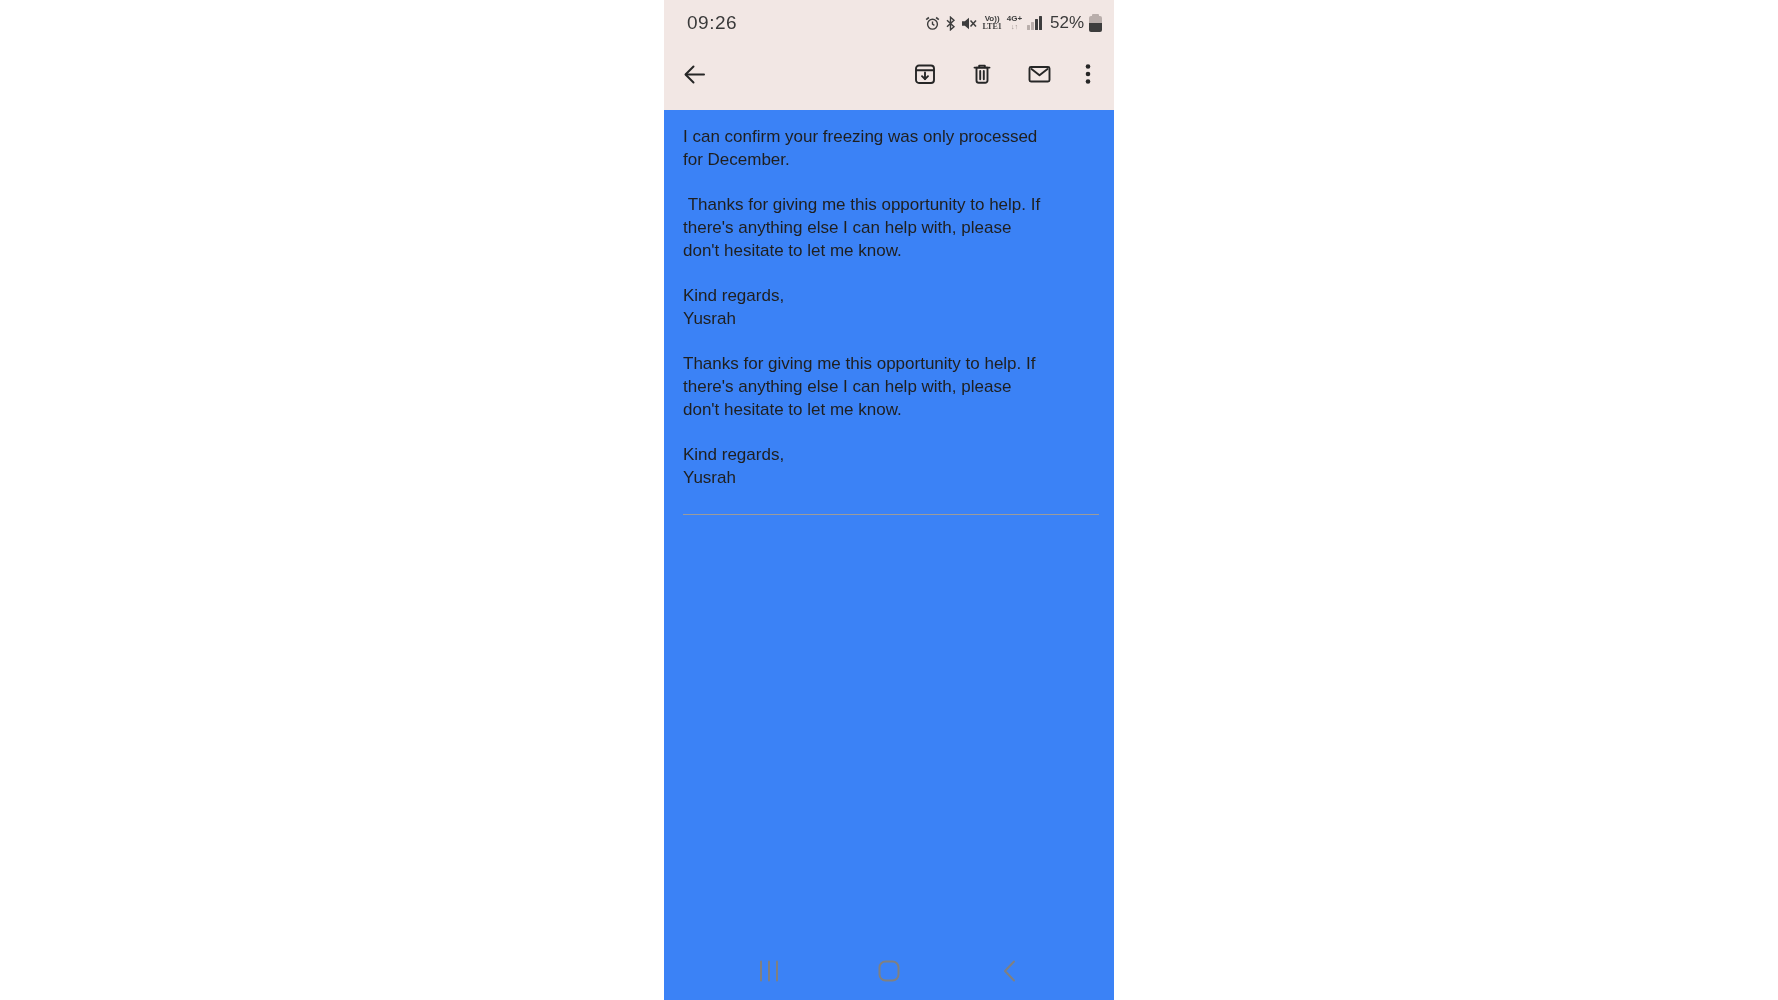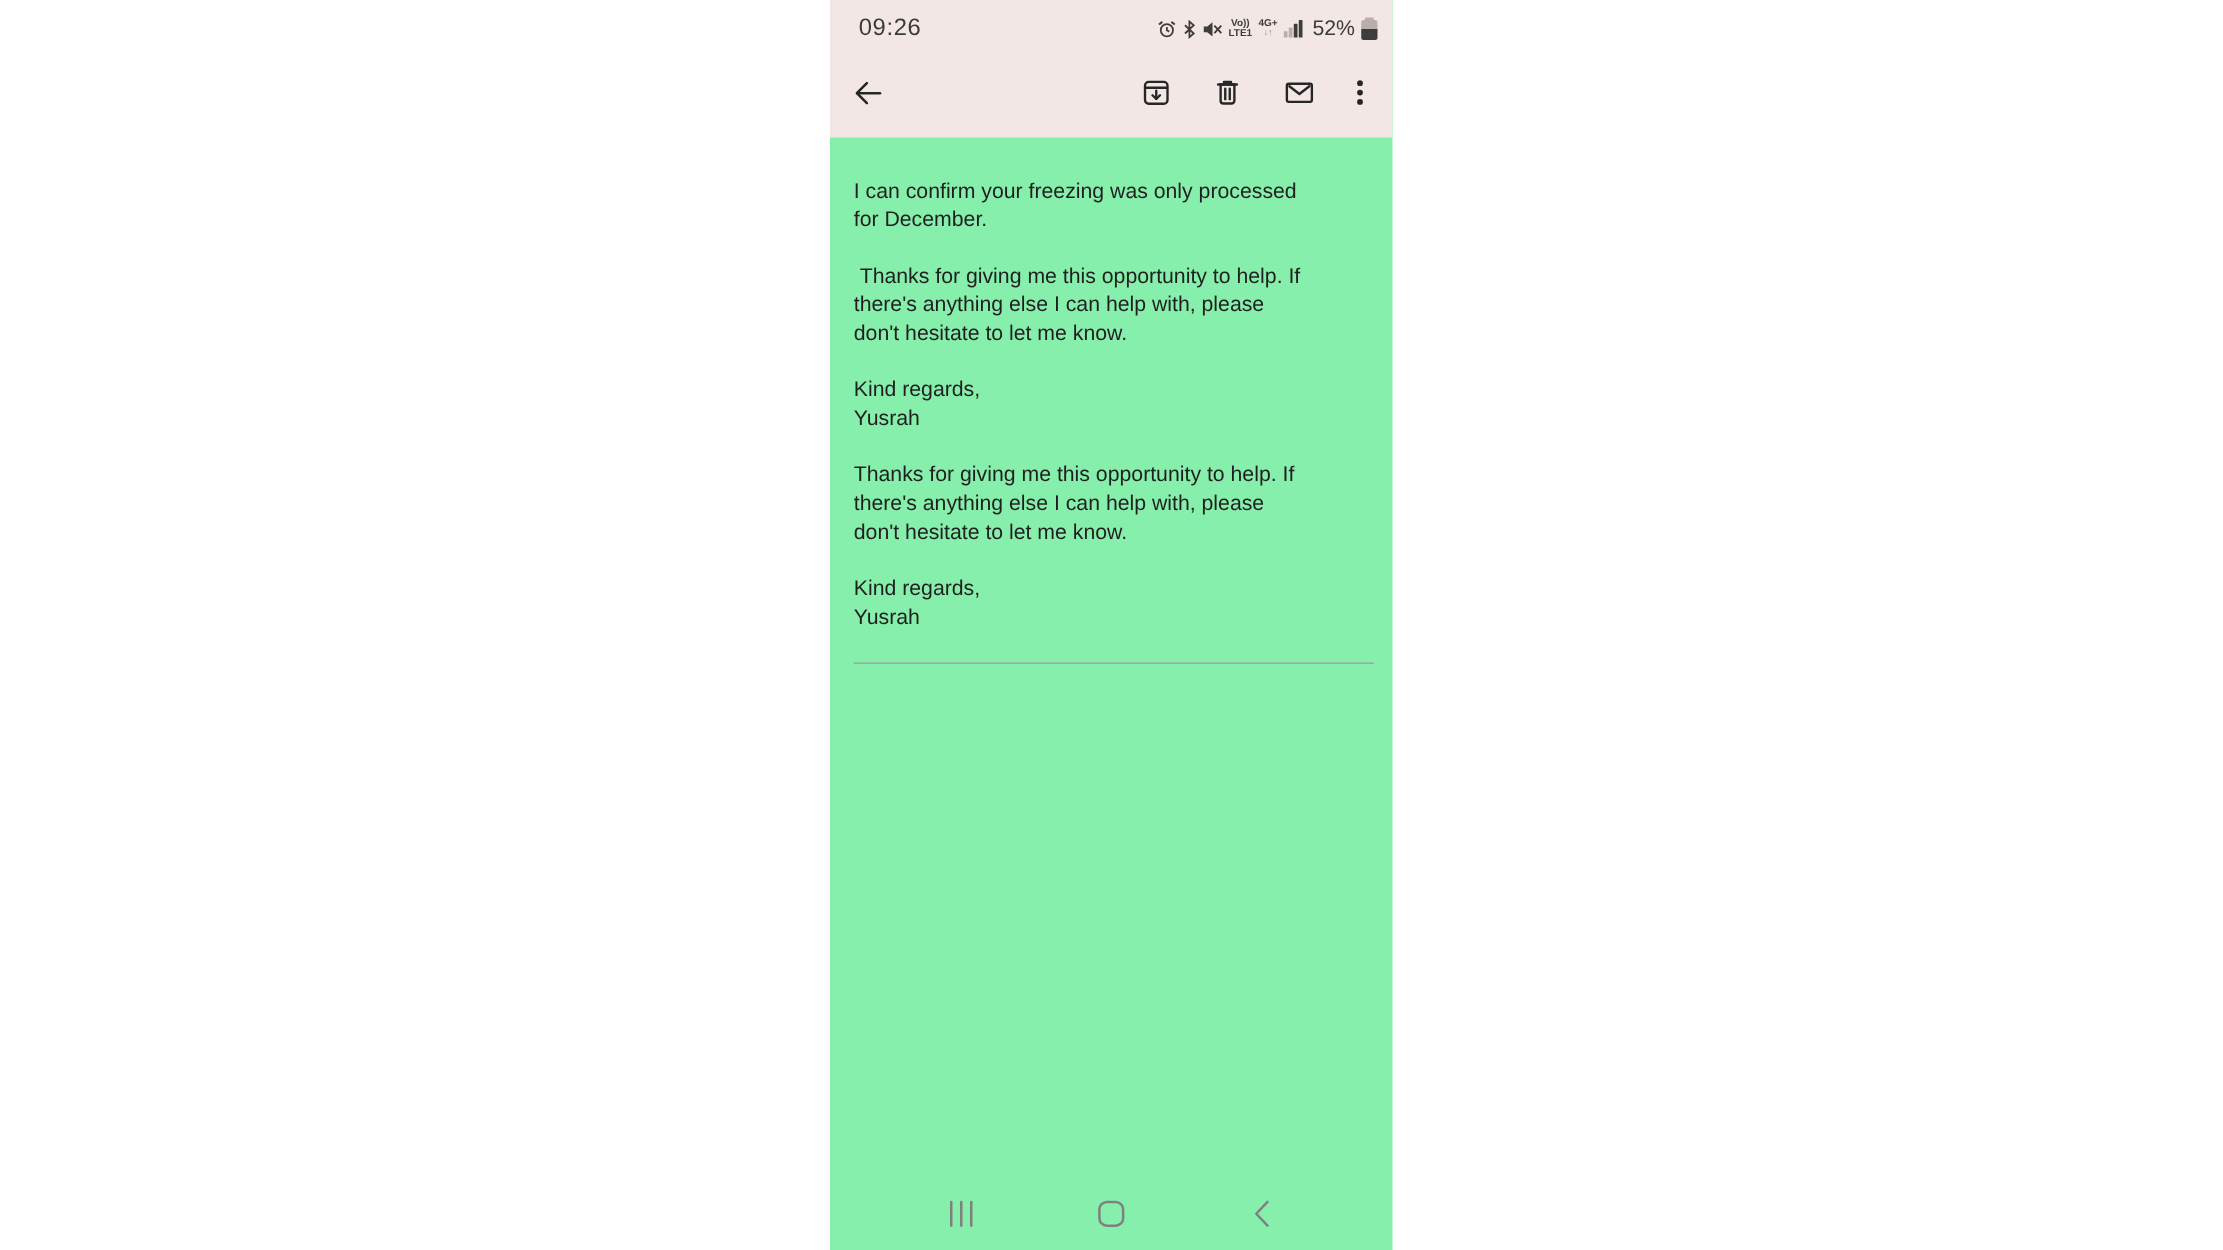--- a/index.html
+++ b/index.html
@@ -2,36 +2,36 @@
 <html><head>
 <meta charset="utf-8">
 <style>
   * { box-sizing: border-box; margin: 0; padding: 0; }
   html, body { width: 1778px; height: 1000px; background: #ffffff; font-family: "Liberation Sans", sans-serif; }
   .page { position: relative; width: 1778px; height: 1000px; background: #ffffff; overflow: hidden; }
 
   .phone {
     position: absolute; left: 664px; top: 0;
     width: 450px; height: 1000px;
-    background: #86efac; overflow: hidden;
+    background: #3b82f6; overflow: hidden;
   }
 
   
   .header { background: #f2e7e4; }
 
   .statusbar {
     height: 44px; display: flex; align-items: center; justify-content: space-between;
     padding: 2px 12px 0 23px;
   }
   .clock { font-size: 19px; color: #3a3a3a; letter-spacing: .5px; }
   .status-icons { display: flex; align-items: center; gap: 5px; }
   .status-icons svg { display: block; }
   .stacked { display: flex; flex-direction: column; align-items: center; line-height: 8px; justify-content: flex-end; }
   .stacked .top { font-size: 8px; font-weight: 700; color: #3d3d3d; }
-  .stacked .bottom { font-size: 8px; font-weight: 700; color: #3d3d3d; }
+  .stacked .bottom { font-size: 8px; font-weight: 700; color: #3d3d3d; font-family: Liberation Serif, serif; }
   .stacked .arrows { font-size: 7px; color: #958c89; font-weight: 400; }
   .sigbars { display: flex; align-items: flex-end; gap: 1.5px; height: 14px; }
   .sigbars i { display: block; width: 2.6px; border-radius: .5px; }
   .sigbars .b1 { height: 5px;  background: #b9aeab; }
   .sigbars .b2 { height: 8px;  background: #b9aeab; }
   .sigbars .b3 { height: 11px; background: #3d3d3d; }
   .sigbars .b4 { height: 14px; background: #3d3d3d; }
   .batt-pct { font-size: 17px; color: #3a3a3a; margin-left: 3px; }
   .battery { width: 13px; display: flex; flex-direction: column; align-items: center; }
   .battery .cap { width: 7px; height: 2.5px; background: #b9aeab; border-radius: 1px 1px 0 0; }
@@ -47,21 +47,21 @@
   .tb-spacer { flex: 1; }
   .tb-right { display: flex; align-items: center; gap: 31px; }
   .icon-btn { background: none; border: none; padding: 0; cursor: pointer; display: block; }
   .icon-btn svg { display: block; }
 
   
   .content {
     padding: 15px 7px 0 19px;
     font-size: 17px; line-height: 23px; color: #1f1f1f;
   }
-  .content p { white-space: pre-wrap; margin: 16px 0 22px 0; }
+  .content p { white-space: pre-wrap; margin: 0 0 22px 0; }
   .signature { margin-top: 63px !important; }
   .divider { border: none; border-top: 1px solid #9b9b9b; margin: 25px 0 0 0; width: 416px; }
   .reference { margin-top: 21px !important; line-height: 23.5px; }
 
   
   .navbar {
     position: absolute; left: 0; right: 0; bottom: 0; height: 58px;
     display: flex; align-items: center; justify-content: space-between;
     padding: 0 85px;
   }

